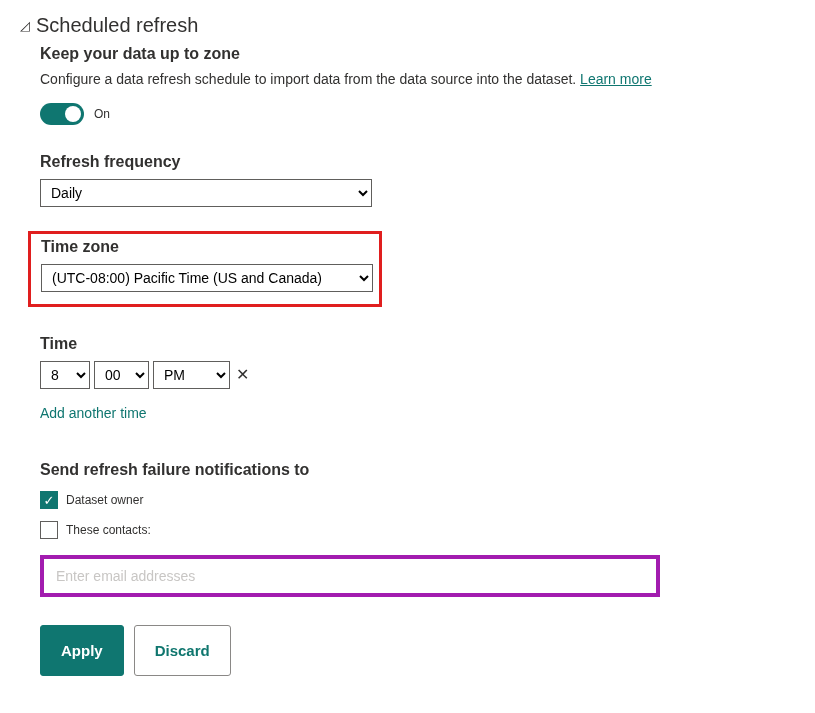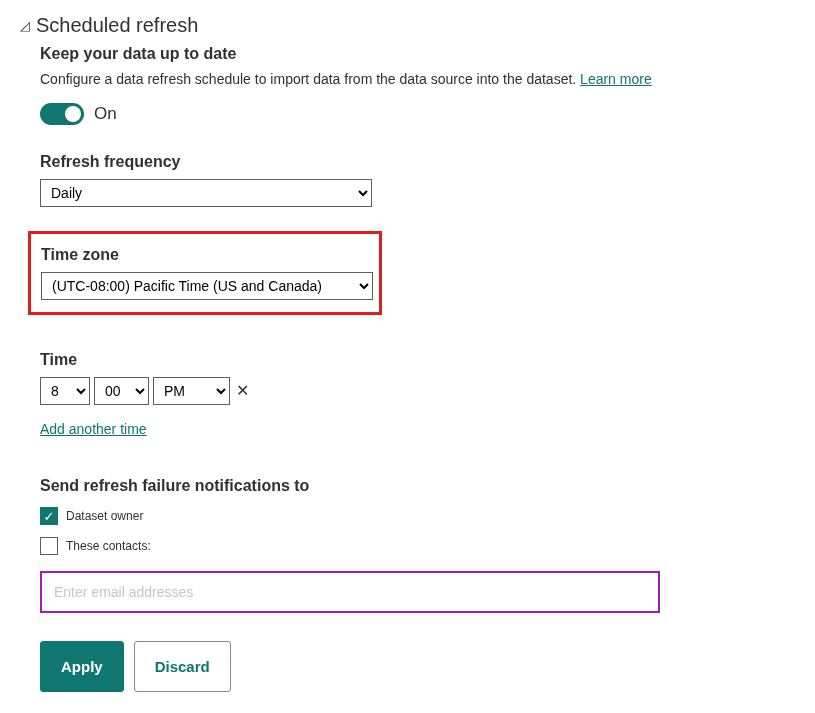--- a/index.html
+++ b/index.html
@@ -62,21 +62,21 @@
     .toggle-knob {
       width: 16px;
       height: 16px;
       border-radius: 50%;
       background: #fff;
       position: absolute;
       top: 3px;
       right: 3px;
     }
     .toggle-label {
-      font-size: 17px;
+      font-size: 12px;
     }
     .field-label {
       font-size: 16px;
       font-weight: 600;
       margin-bottom: 8px;
     }
     .field-block {
       margin-bottom: 24px;
     }
     select {
@@ -85,43 +85,42 @@
       padding: 4px 6px;
       border: 1px solid #605e5c;
       background: #fff;
       height: 28px;
     }
     .select-wide {
       width: 332px;
     }
     .highlight-box {
       border: 3px solid #e01e1e;
-      padding: 12px 10px 12px 10px;
-      margin-bottom: 36px;
+      padding: 4px 10px 12px 10px;
+      margin-bottom: 28px;
       margin-left: -12px;
       width: 354px;
     }
     .time-row {
       display: flex;
       align-items: center;
       gap: 4px;
     }
     .select-hour { width: 50px; }
     .select-min { width: 55px; }
     .select-ampm { width: 77px; }
     .remove-x {
       font-size: 16px;
       color: #323130;
       cursor: pointer;
       margin-left: 2px;
       line-height: 1;
     }
     .add-link {
       color: #0f7670;
-      text-decoration: underline;
       cursor: pointer;
       font-size: 14px;
       display: inline-block;
       margin-top: 16px;
     }
     .notif-label {
       font-size: 16px;
       font-weight: 600;
       margin-top: 40px;
       margin-bottom: 12px;
@@ -145,21 +144,21 @@
     }
     .cb.checked {
       background: #0f7670;
       border-color: #0f7670;
       color: #fff;
     }
     .cb-label { font-size: 12px; }
     .email-input {
       width: 620px;
       height: 42px;
-      border: 2px solid #a21caf;
+      border: 4px solid #a21caf;
       padding: 0 12px;
       font-size: 14px;
       font-family: inherit;
       color: #605e5c;
       margin-top: 4px;
     }
     .email-input::placeholder { color: #c8c6c4; }
     .btn-row {
       display: flex;
       gap: 10px;
@@ -186,21 +185,21 @@
   </style>
 </head>
 <body>
 
 <div class="header-row">
   <span class="chevron">◿</span>
   <span class="section-title">Scheduled refresh</span>
 </div>
 
 <div class="content">
-  <div class="subtitle">Keep your data up to date</div>
+  <div class="subtitle">Keep your data up to zone</div>
   <div class="desc">
     <span>Configure a data refresh schedule to import data from the data source into the dataset. </span><a class="link">Learn more</a>
   </div>
 
   <div class="toggle-row">
     <div class="toggle">
       <div class="toggle-knob"></div>
     </div>
     <span class="toggle-label">On</span>
   </div>

